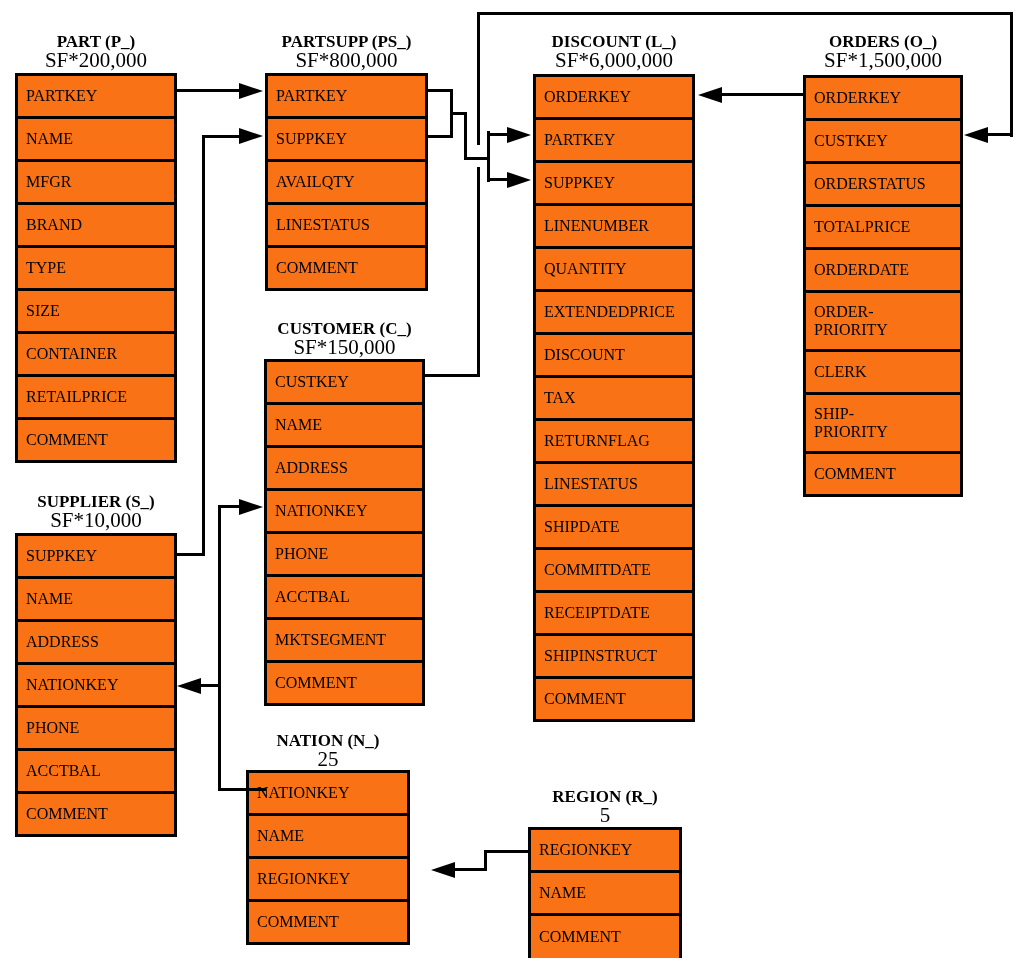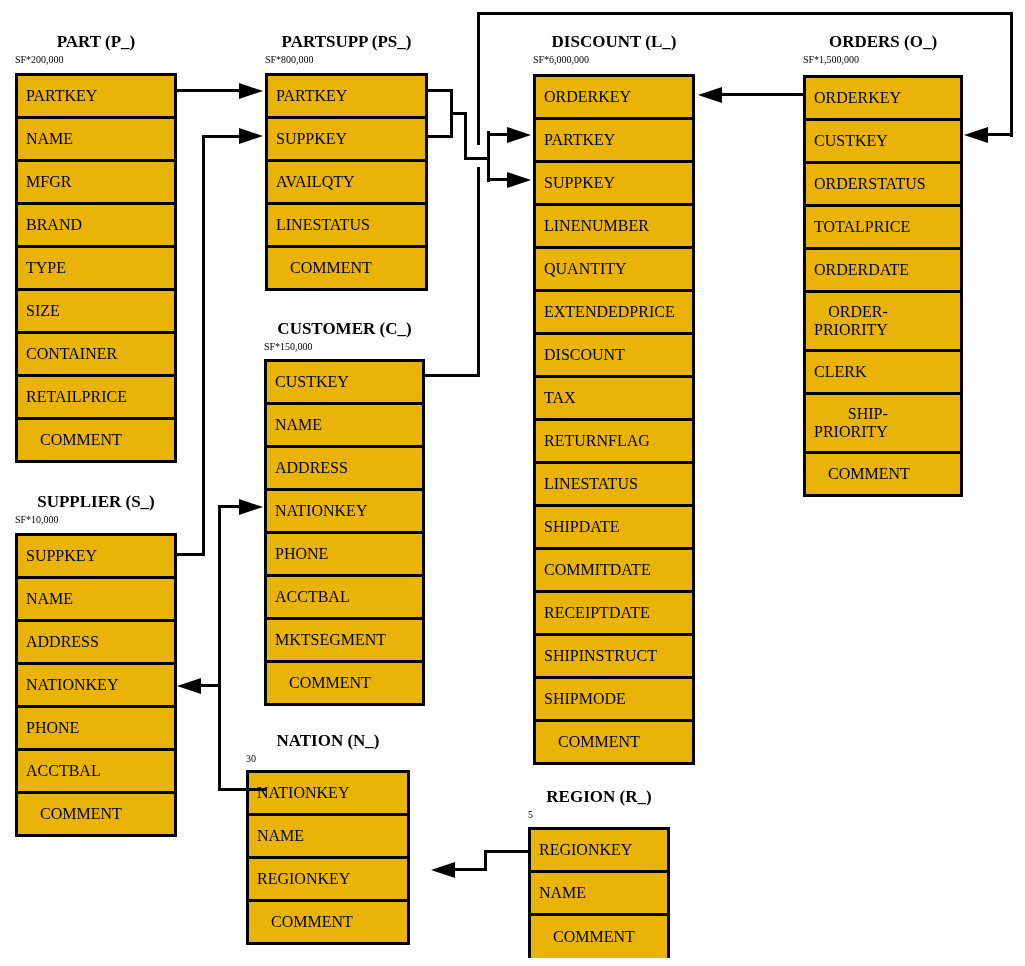--- a/index.html
+++ b/index.html
@@ -6,34 +6,34 @@
   #canvas{
     position:relative;
     width:1025px;height:966px;
     background:#ffffff;
     overflow:hidden;
     font-family:Liberation Serif, serif;
     color:#000;
   }
   .tbl{position:absolute;}
   .t{font-weight:700;font-size:17px;line-height:19px;text-align:center;white-space:nowrap;}
-  .c{font-size:10px;line-height:18px;text-align:left;white-space:nowrap;}
-  .box{border:3px solid #000;background:#eab308;text-align:right;}
+  .c{font-size:21px;line-height:18px;text-align:center;white-space:nowrap;}
+  .box{border:3px solid #000;background:#f97316;}
   .row{
     box-sizing:border-box;
     height:43px;
     border-bottom:3px solid #000;
     display:flex;align-items:center;
     padding-left:8px;
     font-size:16px;line-height:18px;
     white-space:pre-line;
     overflow:hidden;
   }
   .row.tall{height:59px;}
-  .box .row:last-child{border-bottom:none;height:40px;margin-left:14px;}
+  .box .row:last-child{border-bottom:none;height:40px;}
   .box.cut{border-bottom:none;}
   .box.cut .row:last-child{height:42px;}
   .seg{position:absolute;background:#000;}
   .ar{position:absolute;width:0;height:0;
       border-top:8px solid transparent;border-bottom:8px solid transparent;
       border-left:24px solid #000;}
   .al{position:absolute;width:0;height:0;
       border-top:8px solid transparent;border-bottom:8px solid transparent;
       border-right:24px solid #000;}
   .grp{position:absolute;left:0;top:0;width:0;height:0;}
@@ -82,21 +82,20 @@
       <div class="row">QUANTITY</div>
       <div class="row">EXTENDEDPRICE</div>
       <div class="row">DISCOUNT</div>
       <div class="row">TAX</div>
       <div class="row">RETURNFLAG</div>
       <div class="row">LINESTATUS</div>
       <div class="row">SHIPDATE</div>
       <div class="row">COMMITDATE</div>
       <div class="row">RECEIPTDATE</div>
       <div class="row">SHIPINSTRUCT</div>
-      <div class="row">SHIPMODE</div>
       <div class="row">COMMENT</div>
     </div>
   </div>
 
   <div class="tbl" style="left:803px;top:32px;width:160px;">
     <div class="t">ORDERS (O_)</div>
     <div class="c">SF*1,500,000</div>
     <div class="box" style="margin-top:6px;">
       <div class="row">ORDERKEY</div>
       <div class="row">CUSTKEY</div>
@@ -136,30 +135,30 @@
       <div class="row">ADDRESS</div>
       <div class="row">NATIONKEY</div>
       <div class="row">PHONE</div>
       <div class="row">ACCTBAL</div>
       <div class="row">COMMENT</div>
     </div>
   </div>
 
   <div class="tbl" style="left:246px;top:731px;width:164px;">
     <div class="t">NATION (N_)</div>
-    <div class="c">30</div>
+    <div class="c">25</div>
     <div class="box" style="margin-top:2px;">
       <div class="row">NATIONKEY</div>
       <div class="row">NAME</div>
       <div class="row">REGIONKEY</div>
       <div class="row">COMMENT</div>
     </div>
   </div>
 
-  <div class="tbl" style="left:528px;top:787px;width:142px;">
+  <div class="tbl" style="left:528px;top:787px;width:154px;">
     <div class="t">REGION (R_)</div>
     <div class="c">5</div>
     <div class="box cut" style="margin-top:3px;">
       <div class="row">REGIONKEY</div>
       <div class="row">NAME</div>
       <div class="row">COMMENT</div>
     </div>
   </div>
 
   <div class="grp">

